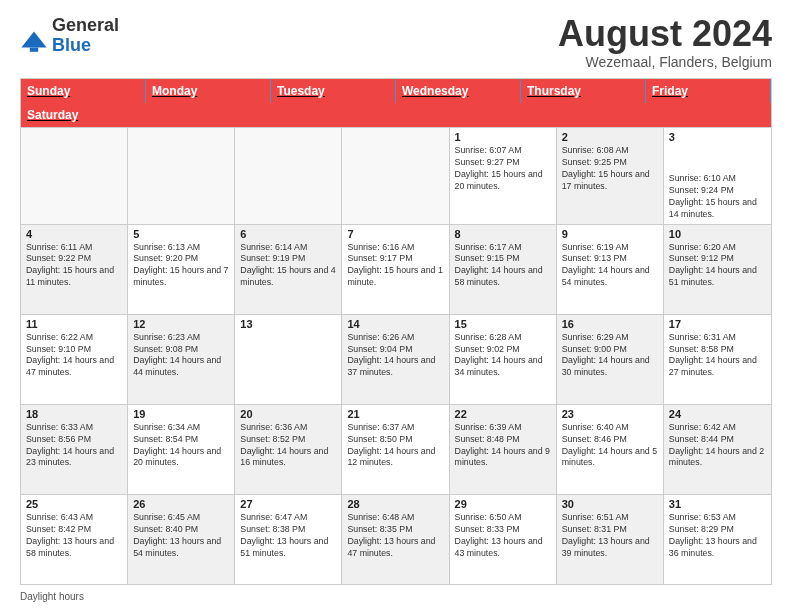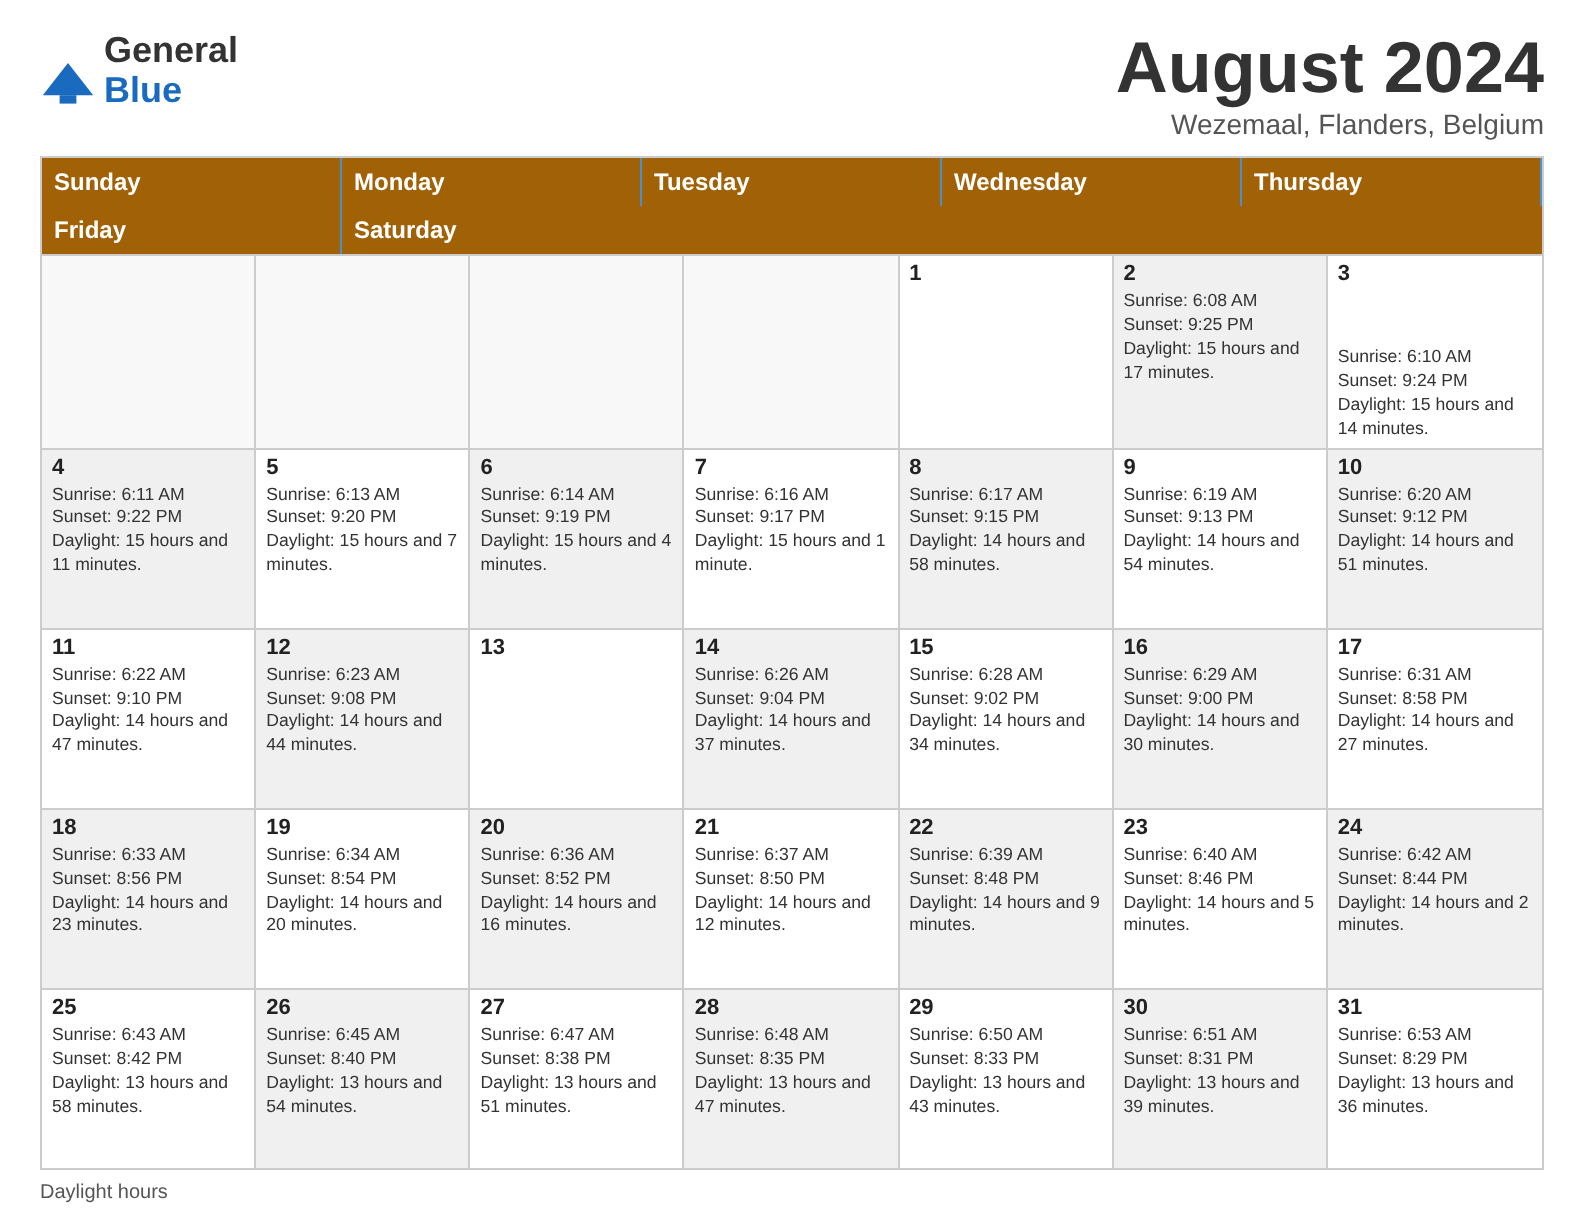--- a/index.html
+++ b/index.html
@@ -57,22 +57,23 @@
       margin-top: 2px;
     }
     .calendar {
       flex: 1;
       display: flex;
       flex-direction: column;
       border: 1px solid #ccc;
     }
     .cal-header-row {
       display: grid;
-      grid-template-columns: repeat(5, 1fr);
-      background: #a16207;
+      grid-template-columns: repeat(6, 1fr);
+      background: #ef4444;
+      text-decoration: underline;
     }
     .cal-header-cell {
       color: #fff;
       font-weight: bold;
       font-size: 12px;
       padding: 5px 6px;
       text-align: left;
       border-right: 1px solid #4a8fd0;
     }
     .cal-header-cell:last-child { border-right: none; }
@@ -150,20 +151,23 @@
         <div class="cal-header-cell">Saturday</div>
       </div>
     <div class="cal-body" id="cal-body">
         <div class="cal-row">
           <div class="cal-cell empty"></div>
           <div class="cal-cell empty"></div>
           <div class="cal-cell empty"></div>
           <div class="cal-cell empty"></div>
           <div class="cal-cell">
             <div class="day-num">1</div>
+            <div class="day-info" style="white-space: pre-line;">Sunrise: 6:07 AM
+Sunset: 9:27 PM
+Daylight: 15 hours and 20 minutes.</div>
           </div>
           <div class="cal-cell shaded">
             <div class="day-num">2</div>
             <div class="day-info" style="white-space: pre-line;">Sunrise: 6:08 AM
 Sunset: 9:25 PM
 Daylight: 15 hours and 17 minutes.</div>
           </div>
           <div class="cal-cell">
             <div class="day-num">3</div>
             <div class="day-info" style="white-space: pre-line; margin-top: 28px;">Sunrise: 6:10 AM

